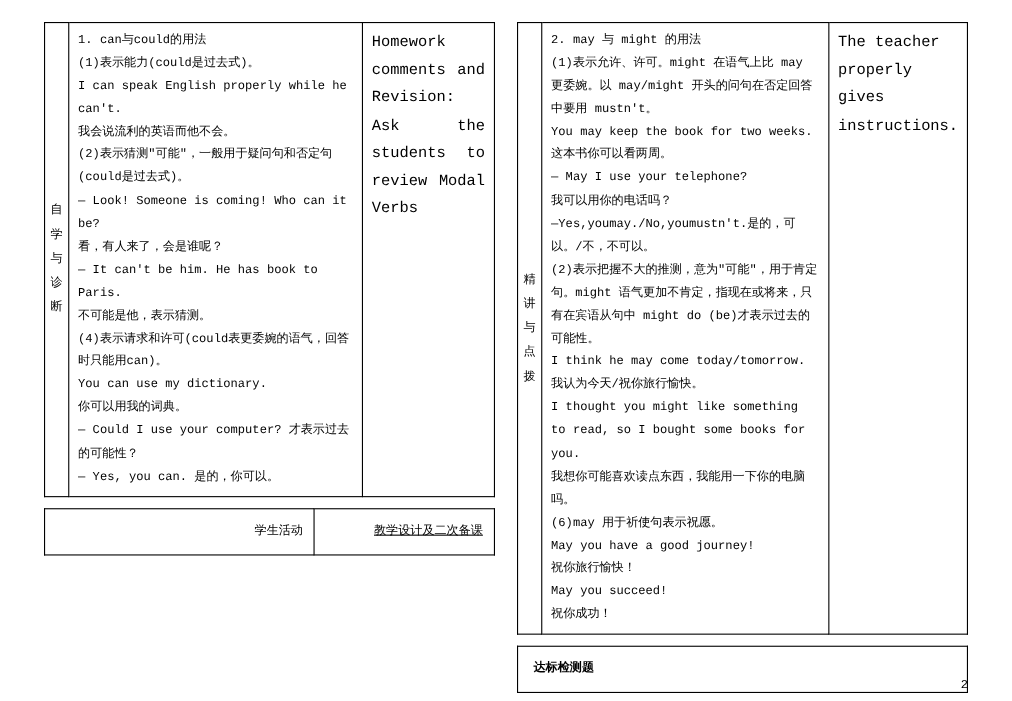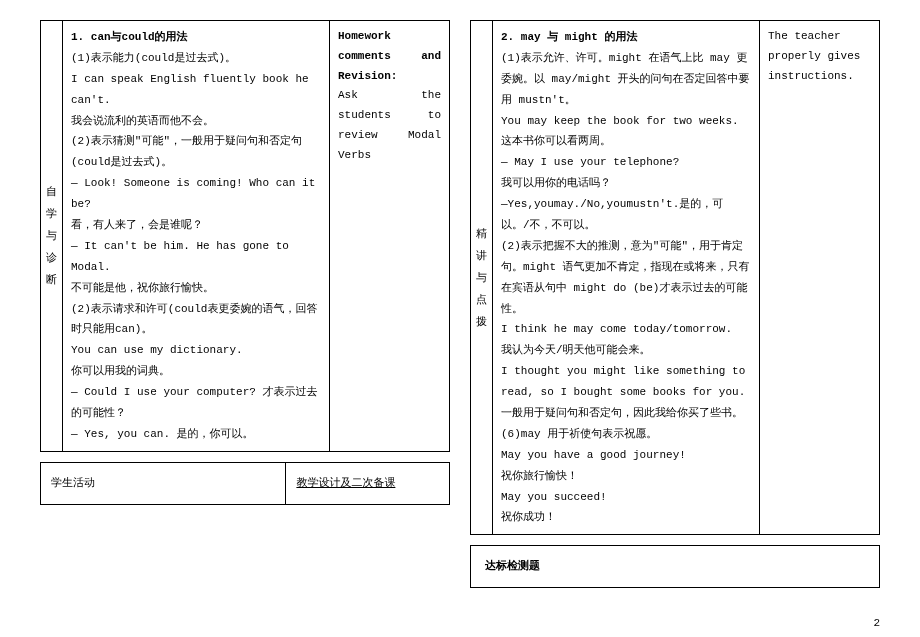--- a/index.html
+++ b/index.html
@@ -42,28 +42,28 @@
       text-align: center;
       vertical-align: middle;
       padding: 4px 2px;
     }
     .vlabel span {
       display: block;
       line-height: 2;
     }
     .notes-col {
       width: 120px;
-      font-size: 11px;
+      font-size: 14px;
       line-height: 1.8;
     }
     .bold-line {
-      font-weight: bold;
+      font-weight: normal;
     }
     .bottom-row td {
-      text-align: left;
+      text-align: right;
       padding: 10px;
       vertical-align: middle;
     }
     .bottom-row .left-cell {
       width: 60%;
     }
     .bottom-row .right-cell {
       width: 40%;
       text-decoration: underline;
     }
@@ -98,28 +98,28 @@
         <td class="vlabel">
           <span>自</span>
           <span>学</span>
           <span>与</span>
           <span>诊</span>
           <span>断</span>
         </td>
         <td>
           <div class="bold-line">1. can与could的用法</div>
           <div>(1)表示能力(could是过去式)。</div>
-          <div>I can speak English fluently book he can't.</div>
+          <div>I can speak English properly while he can't.</div>
           <div>我会说流利的英语而他不会。</div>
           <div>(2)表示猜测"可能"，一般用于疑问句和否定句(could是过去式)。</div>
           <div>— Look! Someone is coming! Who can it be?</div>
           <div>看，有人来了，会是谁呢？</div>
-          <div>— It can't be him. He has gone to Modal.</div>
-          <div>不可能是他，祝你旅行愉快。</div>
-          <div>(2)表示请求和许可(could表更委婉的语气，回答时只能用can)。</div>
+          <div>— It can't be him. He has book to Paris.</div>
+          <div>不可能是他，表示猜测。</div>
+          <div>(4)表示请求和许可(could表更委婉的语气，回答时只能用can)。</div>
           <div>You can use my dictionary.</div>
           <div>你可以用我的词典。</div>
           <div>— Could I use your computer?  才表示过去的可能性？</div>
           <div>— Yes, you can. 是的，你可以。</div>
         </td>
         <td class="notes-col">
           <div class="bold-line justify">Homework comments and Revision:</div>
           <div class="justify">Ask the students to review Modal Verbs</div>
         </td>
       </tr>
@@ -150,23 +150,23 @@
         <td>
           <div class="bold-line">2. may 与 might 的用法</div>
           <div>(1)表示允许、许可。might 在语气上比 may 更委婉。以 may/might 开头的问句在否定回答中要用 mustn't。</div>
           <div>You may keep the book for two weeks.</div>
           <div>这本书你可以看两周。</div>
           <div>— May I use your telephone?</div>
           <div>我可以用你的电话吗？</div>
           <div>—Yes,youmay./No,youmustn't.是的，可以。/不，不可以。</div>
           <div>(2)表示把握不大的推测，意为"可能"，用于肯定句。might 语气更加不肯定，指现在或将来，只有在宾语从句中 might do (be)才表示过去的可能性。</div>
           <div>I think he may come today/tomorrow.</div>
-          <div>我认为今天/明天他可能会来。</div>
+          <div>我认为今天/祝你旅行愉快。</div>
           <div>I thought you might like something to read, so I bought some books for you.</div>
-          <div>一般用于疑问句和否定句，因此我给你买了些书。</div>
+          <div>我想你可能喜欢读点东西，我能用一下你的电脑吗。</div>
           <div>(6)may 用于祈使句表示祝愿。</div>
           <div>May you have a good journey!</div>
           <div>祝你旅行愉快！</div>
           <div>May you succeed!</div>
           <div>祝你成功！</div>
         </td>
         <td class="notes-col">
           <div>The teacher</div>
           <div>properly gives</div>
           <div>instructions.</div>

